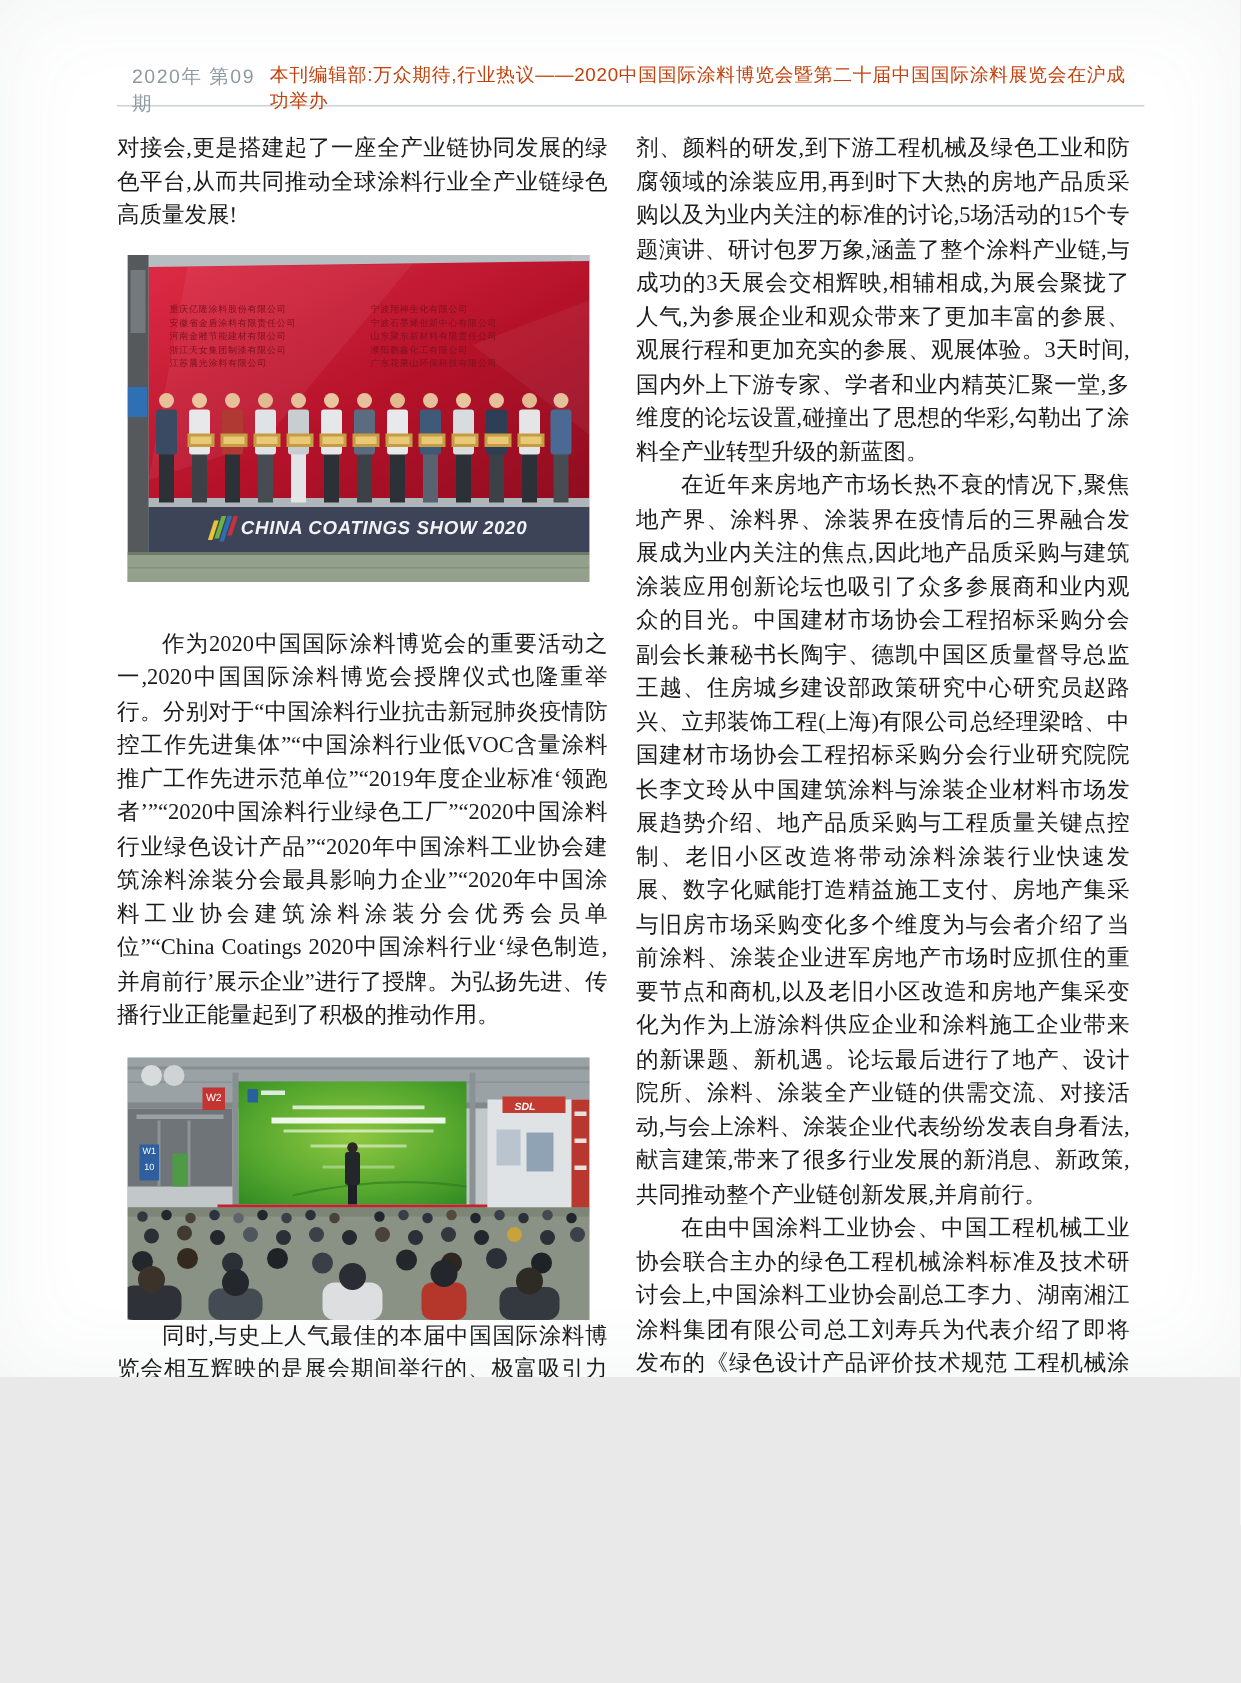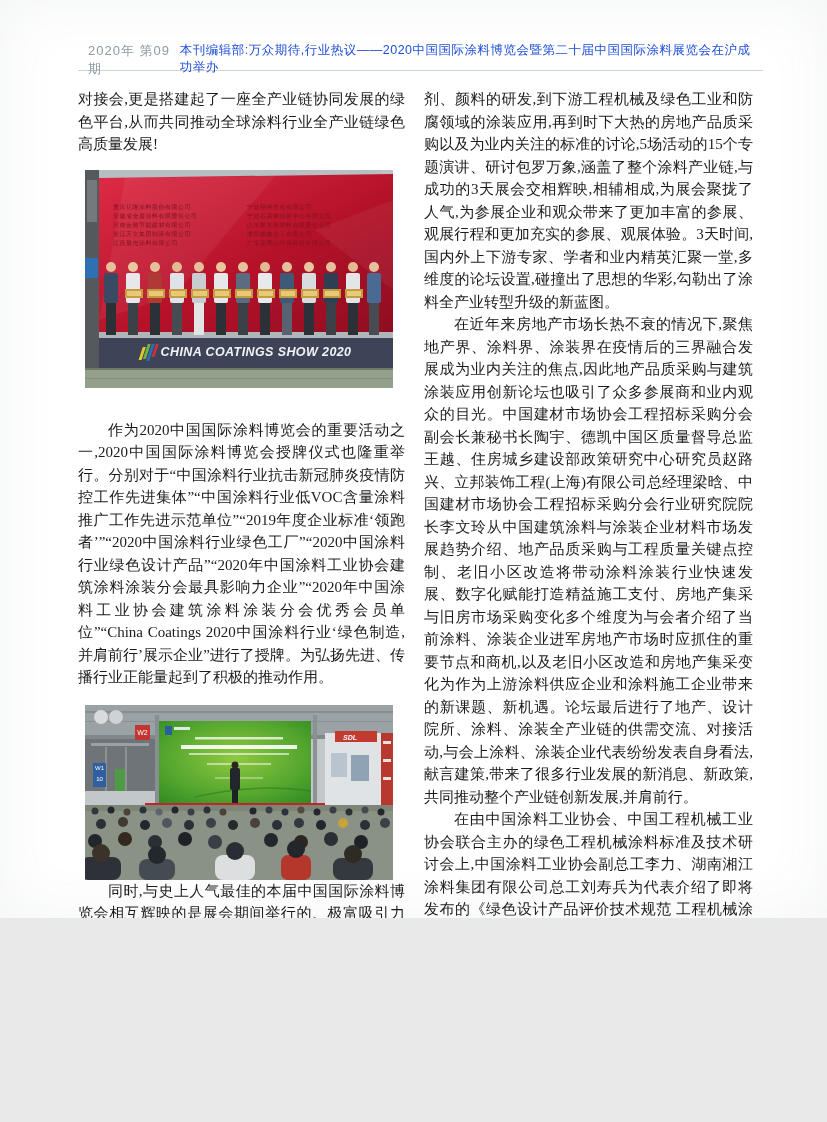--- a/index.html
+++ b/index.html
@@ -11,21 +11,21 @@
     color:#1b1b1b;
   }
   
   .header{
     position:absolute;left:78px;right:64px;top:42px;height:28px;
     border-bottom:1px solid #c9d4d9;
     display:flex;justify-content:space-between;align-items:flex-start;
     font-family:"Liberation Sans","DejaVu Sans",sans-serif;
   }
   .issue{font-size:13px;color:#8d9aa2;letter-spacing:1px;padding-left:10px;}
-  .header-title{font-size:12.5px;color:#1d4ed8;letter-spacing:0.5px;}
+  .header-title{font-size:12.5px;color:#c2410c;letter-spacing:0.5px;}
   
   .col{position:absolute;top:88px;font-size:15px;line-height:22.5px;text-align:justify;}
   .col p{margin:0;}
   .col p.ind{text-indent:2em;}
   .col-left{left:78px;width:327px;}
   .col-right{left:424px;width:329px;height:958px;overflow:hidden;}
   
   .photo{position:relative;width:308px;margin-left:7px;overflow:hidden;}
   .photo1{height:218px;margin-top:14px;margin-bottom:31px;background:#aeb6ba;}
   .photo2{height:175px;margin-top:16px;margin-bottom:0;background:#9aa2a5;}

